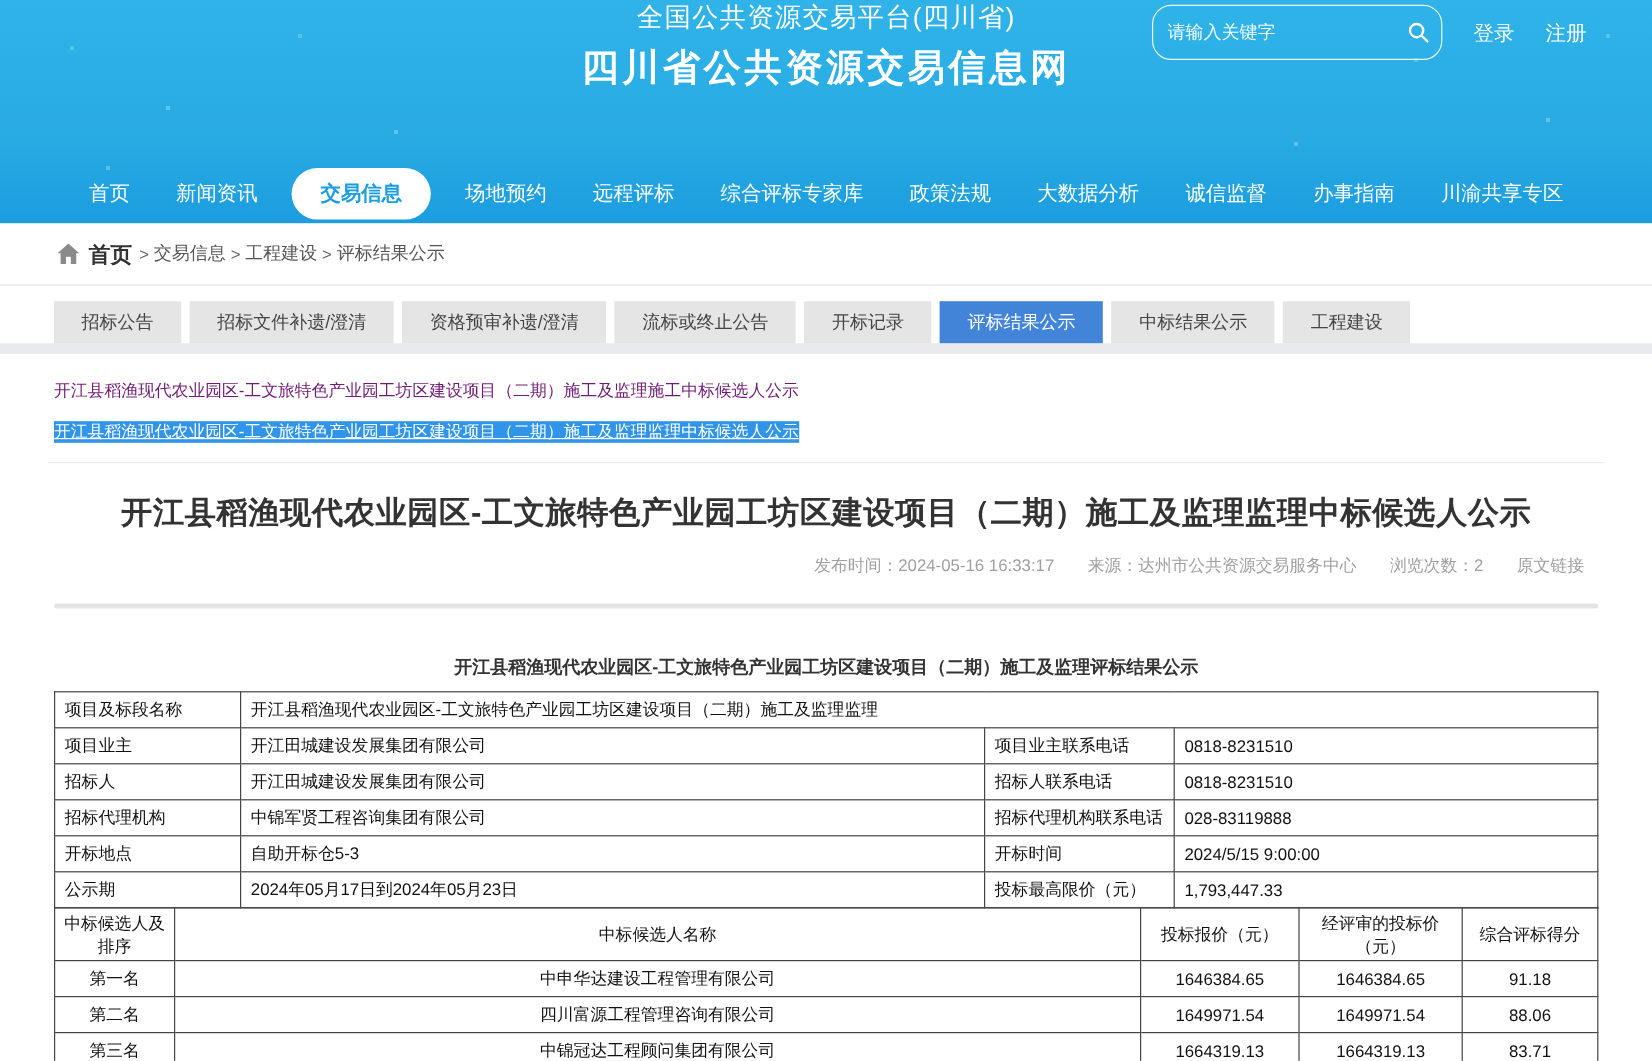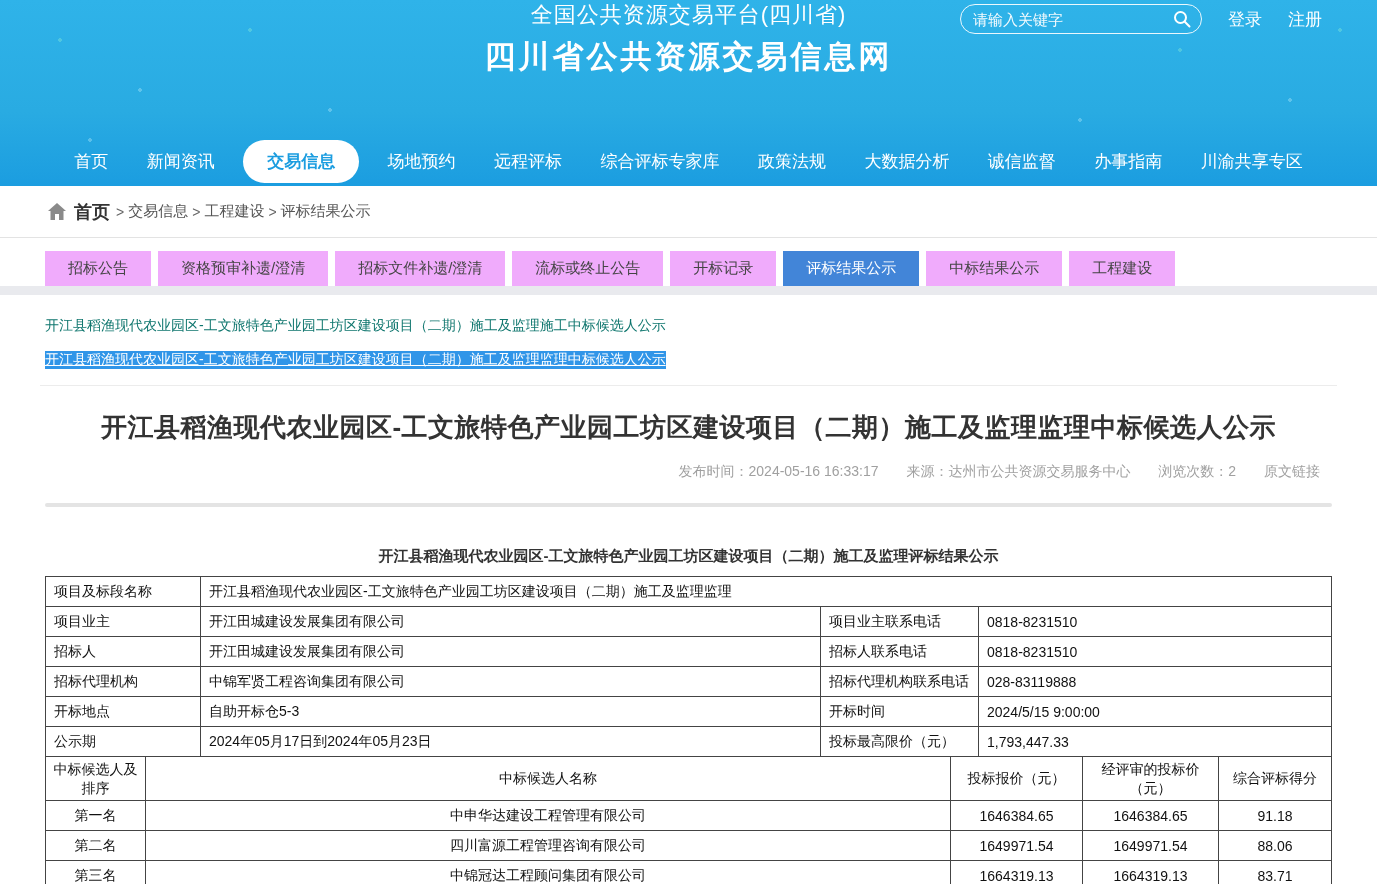--- a/index.html
+++ b/index.html
@@ -15,21 +15,21 @@
       radial-gradient(circle 2px at 60px 40px, #8ef0d6 99%, transparent),
       radial-gradient(circle 2px at 140px 90px, #bdeffc 99%, transparent),
       radial-gradient(circle 2px at 250px 30px, #8ef0d6 99%, transparent),
       radial-gradient(circle 2px at 330px 110px, #bdeffc 99%, transparent),
       radial-gradient(circle 2px at 90px 140px, #bdeffc 99%, transparent),
       radial-gradient(circle 2px at 1180px 50px, #8ef0d6 99%, transparent),
       radial-gradient(circle 2px at 1290px 100px, #bdeffc 99%, transparent),
       radial-gradient(circle 2px at 1080px 120px, #bdeffc 99%, transparent),
       radial-gradient(circle 2px at 1340px 30px, #8ef0d6 99%, transparent); }
   .topbar { position:absolute; top:4px; right:55px; display:flex; align-items:center; gap:26px; }
-  .search-box { display:flex; align-items:center; width:242px; height:30px;
+  .search-box { display:flex; align-items:center; width:242px; height:46px;
     border:1px solid rgba(255,255,255,.9); border-radius:16px; padding:0 12px; }
   .search-box input { flex:1; background:transparent; border:none; outline:none;
     color:#fff; font-size:15px; font-family:inherit; }
   .search-box input::placeholder { color:#fff; opacity:.95; }
   .search-icon svg { display:block; }
   .auth-link { color:#fff; font-size:17px; text-decoration:none; cursor:pointer; }
   .site-subtitle { text-align:center; font-size:22px; letter-spacing:1px; }
   .site-title { text-align:center; padding-top:6px; font-size:31px; font-weight:bold; letter-spacing:3px; }
   .main-nav { position:absolute; left:0; right:0; bottom:0; height:50px;
     display:flex; align-items:center; justify-content:space-around; padding:0 55px; }
@@ -39,29 +39,29 @@
   
   .breadcrumb-bar { height:52px; display:flex; align-items:center; padding-left:48px;
     border-bottom:1px solid #e3e3e3; background:#fff; }
   .home-icon { margin-right:8px; display:flex; }
   .crumb-home { font-size:18px; font-weight:bold; color:#333; margin-right:2px; cursor:pointer; }
   .crumb-sep { color:#666; font-size:14px; margin:0 4px; }
   .crumb-item { color:#555; font-size:15px; cursor:pointer; }
 
   
   .tabs-row { display:flex; gap:7px; padding:13px 0 0 45px; }
-  .tab { background:#f0abfc; color:#444; font-size:15px; padding:8px 23px;
+  .tab { background:#e5e5e5; color:#444; font-size:15px; padding:8px 23px;
     cursor:pointer; white-space:nowrap; }
   .tab.active { background:#4285d8; color:#fff; }
   .tabs-strip { height:9px; background:#e9eaee; margin-top:0; }
 
   
   .content { padding:0 45px; }
   .doc-links { padding-top:22px; }
-  .doc-link { display:table; font-size:14px; color:#0f766e; margin-bottom:16px; cursor:pointer; }
+  .doc-link { display:table; font-size:14px; color:#701a75; margin-bottom:16px; cursor:pointer; }
   .doc-link.selected { background:#3095e8; color:#fff; text-decoration:underline; }
   .title-divider { border:none; border-top:1px solid #ececec; margin:8px -5px 0; }
   .article-title { text-align:center; font-size:26px; font-weight:bold; color:#333;
     margin-top:24px; letter-spacing:.5px; }
   .article-meta { text-align:right; font-size:14px; color:#a0a0a0; margin-top:18px; }
   .article-meta span { margin:0 12px; }
   .meta-origin { cursor:pointer; }
   .section-divider { height:4px; background:#e4e4e4; border-radius:2px; margin-top:22px; }
   .table-title { text-align:center; font-size:15px; font-weight:bold; color:#333; margin-top:40px; }
 
@@ -122,22 +122,22 @@
   <span class="crumb-sep">&gt;</span>
   <span class="crumb-item">交易信息</span>
   <span class="crumb-sep">&gt;</span>
   <span class="crumb-item">工程建设</span>
   <span class="crumb-sep">&gt;</span>
   <span class="crumb-item">评标结果公示</span>
 </div>
 
 <div class="tabs-row">
   <span class="tab">招标公告</span>
+  <span class="tab">招标文件补遗/澄清</span>
   <span class="tab">资格预审补遗/澄清</span>
-  <span class="tab">招标文件补遗/澄清</span>
   <span class="tab">流标或终止公告</span>
   <span class="tab">开标记录</span>
   <span class="tab active">评标结果公示</span>
   <span class="tab">中标结果公示</span>
   <span class="tab">工程建设</span>
 </div>
 <div class="tabs-strip"></div>
 
 <div class="content">
 

